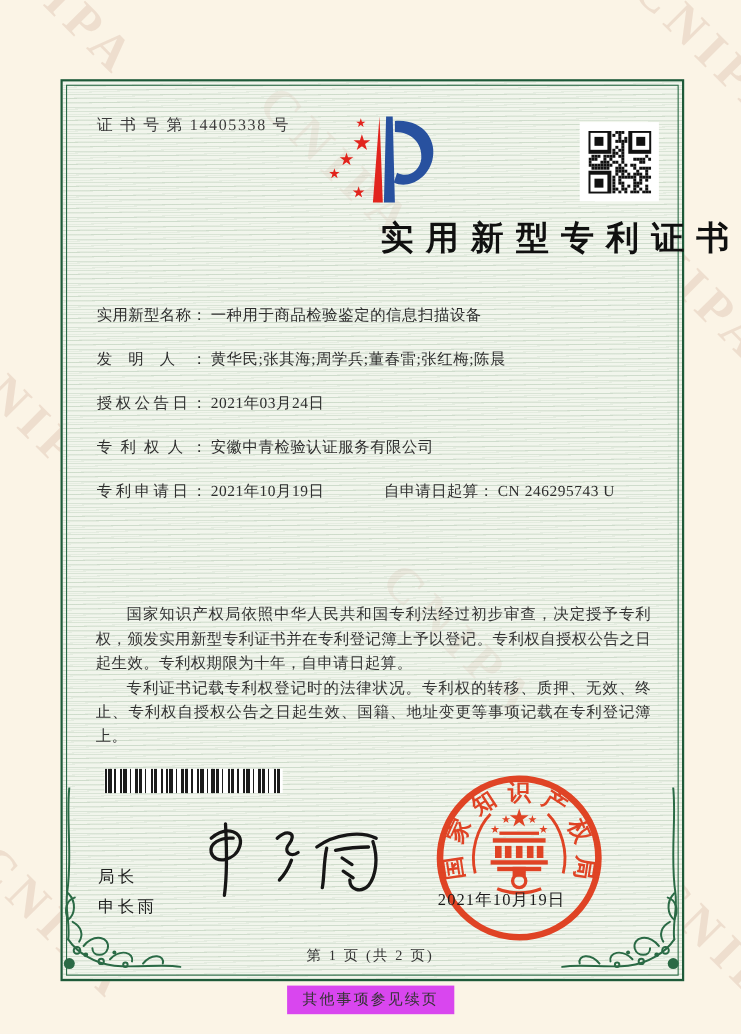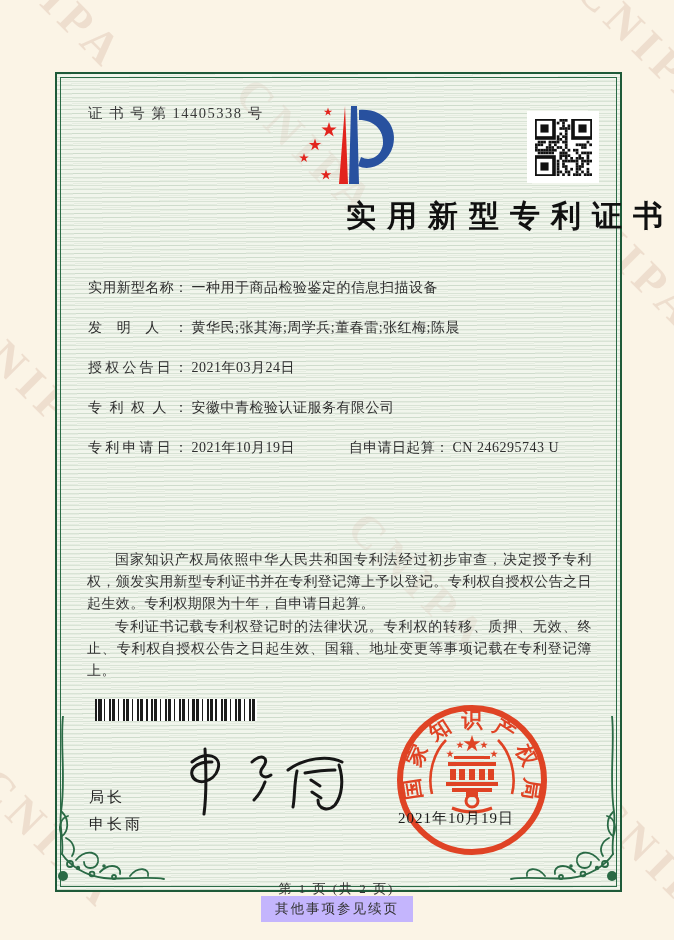--- a/index.html
+++ b/index.html
@@ -94,27 +94,27 @@
   
   .seal{position:absolute;left:384px;top:692px;z-index:5;opacity:0.94;}
   .seal-date{
     position:absolute;left:398px;top:809px;width:160px;z-index:6;
     font-size:15px;color:#1c1c1c;letter-spacing:1px;white-space:nowrap;
   }
 
   
   .page-num{
     position:absolute;left:55px;width:563px;top:860px;text-align:center;
-    font-size:13px;color:#333;letter-spacing:2px;z-index:4;margin-top:20px;
+    font-size:13px;color:#333;letter-spacing:2px;z-index:4;
   }
   .note{
     position:absolute;left:0;right:0;top:896px;text-align:center;z-index:4;
   }
   .note span{
-    display:inline-block;background:#c4b5fd;padding:4px 14px;
+    display:inline-block;background:#d946ef;padding:4px 14px;
     font-size:13.5px;color:#333;letter-spacing:2px;
   }
 </style>
 </head>
 <body>
 
 <div class="page">
 
   <span class="wm" style="left:-34px;top:-28px;">CNIPA</span>
   <span class="wm" style="left:558px;top:18px;">CNIPA</span>

